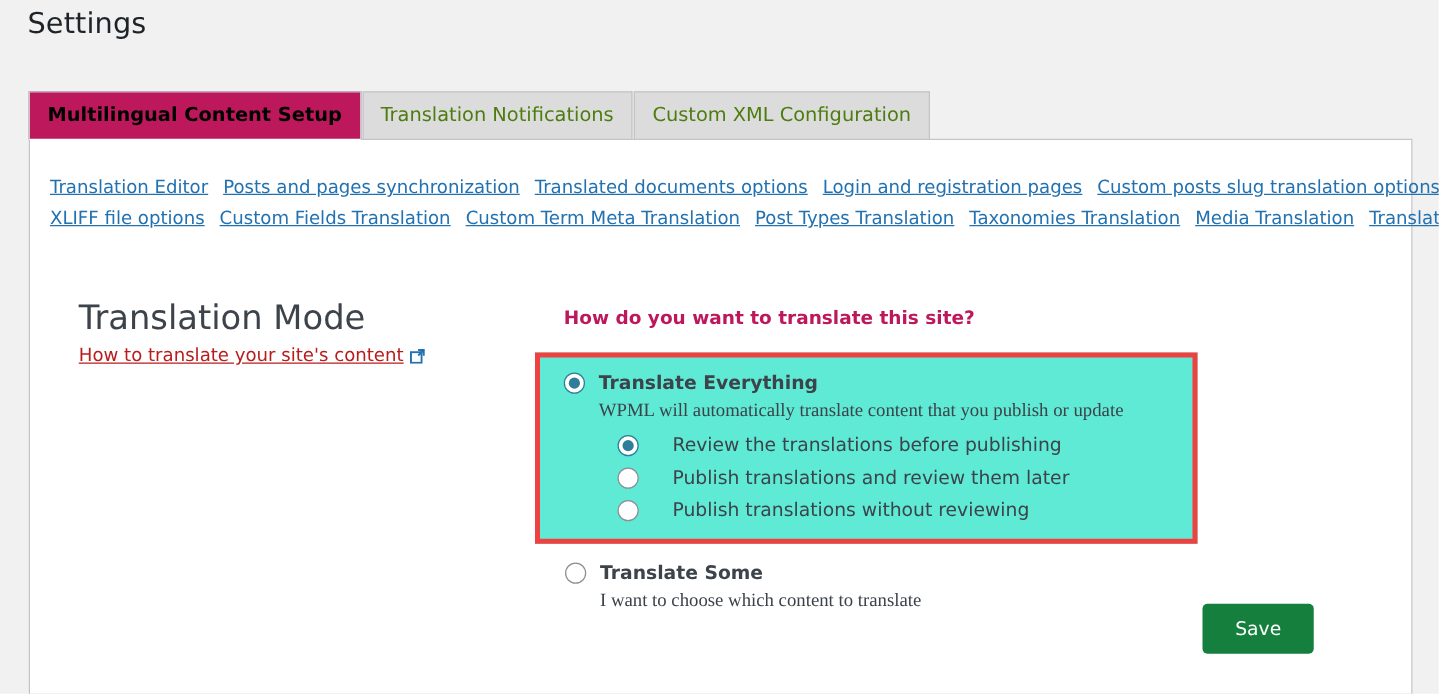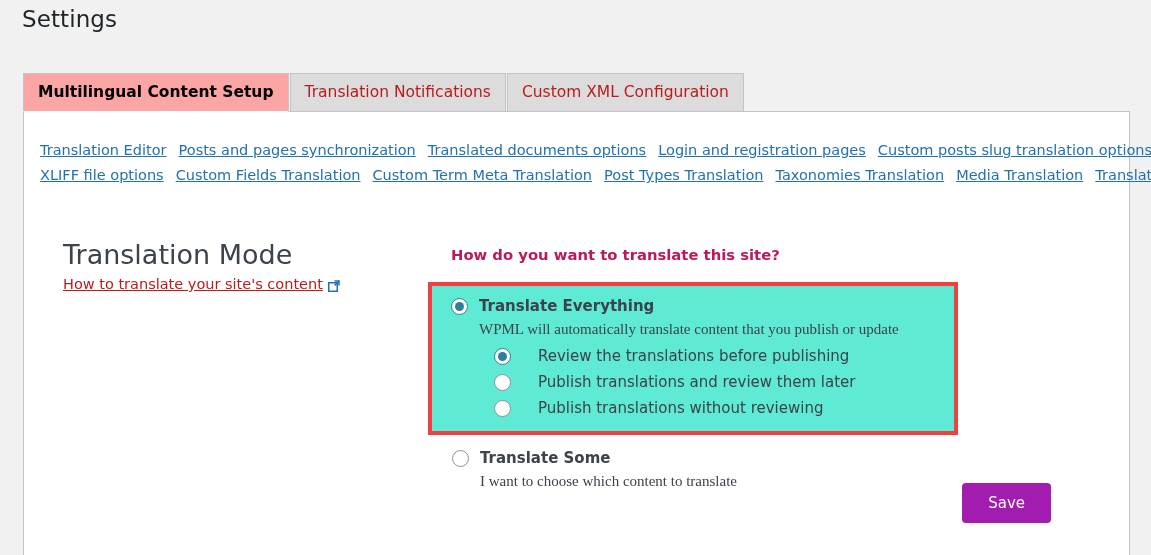--- a/index.html
+++ b/index.html
@@ -43,27 +43,27 @@
   .tab {
     height: 39px;
     padding: 0 14px;
     display: flex;
     align-items: center;
     font-size: 15.5px;
     line-height: 1;
     border: 1px solid #c3c4c7;
     margin-right: 1px;
     background: #dcdcdc;
-    color: #b91c1c;
+    color: #4d7c0f;
     cursor: pointer;
     white-space: nowrap;
     user-select: none;
   }
   .tab.active {
-    background: #fca5a5;
+    background: #be185d;
     color: #000000;
     font-weight: 700;
     border-bottom: 1px solid #ffffff;
     position: relative;
     z-index: 4;
   }
 
   
   .panel {
     position: absolute;
@@ -220,21 +220,21 @@
   .desc.below-box { margin-left: 47px; }
 
   .translate-some-block { margin-top: 13px; margin-left: 5px; }
   .translate-some-block .radio-row.top-level { margin-left: 19px; }
 
   
   .save-btn {
     position: absolute;
     right: 78px;
     top: 371px;
-    background: #a21caf;
+    background: #15803d;
     color: #ffffff;
     border: none;
     border-radius: 4px;
     font-size: 15px;
     font-family: inherit;
     padding: 0 26px;
     height: 40px;
     line-height: 40px;
     cursor: pointer;
   }

